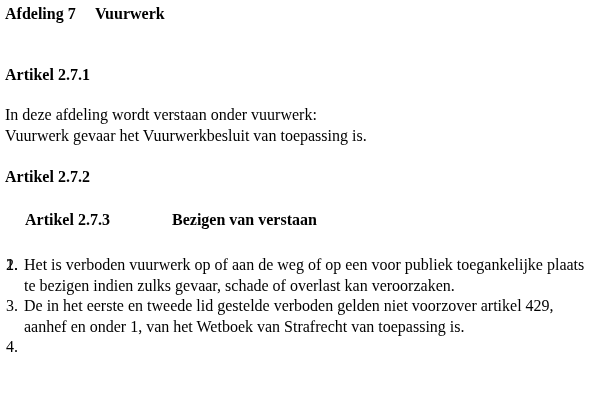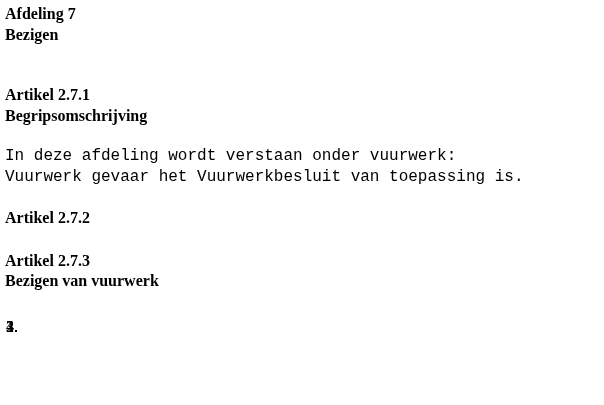--- a/index.html
+++ b/index.html
@@ -19,29 +19,28 @@
   .page {
     box-sizing: border-box;
     width: 604px;
     height: 405px;
     padding: 4px 8px 0 5px;
   }
   .heading {
     display: flex;
     font-weight: bold;
     white-space: nowrap;
-    flex-direction: column;
   }
   .heading .hlabel { flex: 0 0 auto; }
   .section-heading .hlabel { width: 90px; }
   .article-heading .hlabel { width: 147px; }
-  .article-heading-1 { margin-top: 40px; justify-content: flex-end; }
-  .definition { margin-top: 20px; font-family: Liberation Mono, monospace; }
+  .article-heading-1 { margin-top: 40px; }
+  .definition { margin-top: 20px; }
   .article-heading-2 { margin-top: 21px; justify-content: space-between; }
-  .article-heading-3 { margin-top: 22px; }
+  .article-heading-3 { margin-top: 22px; margin-left: 20px; }
   .provisions {
     margin-top: 25px;
     width: 588px;
   }
   .provision {
     position: relative;
     padding-left: 19px;
   }
   .provision .num {
     position: absolute;
@@ -49,50 +48,51 @@
     top: 0;
   }
 </style>
 </head>
 <body>
 
 <div class="page">
 
   <div class="heading section-heading">
     <span class="hlabel">Afdeling 7</span>
-    <span class="htitle">Bezigen</span>
+    <span class="htitle">Vuurwerk</span>
   </div>
 
   <div class="heading article-heading article-heading-1">
     <span class="hlabel">Artikel 2.7.1</span>
-    <span class="htitle">Begripsomschrijving</span>
   </div>
 
   <div class="definition">
     <div>In deze afdeling wordt verstaan onder vuurwerk:</div>
     <div>Vuurwerk gevaar het Vuurwerkbesluit van toepassing is.</div>
   </div>
 
   <div class="heading article-heading article-heading-2">
     <span class="hlabel">Artikel 2.7.2</span>
   </div>
 
   <div class="heading article-heading article-heading-3">
     <span class="hlabel">Artikel 2.7.3</span>
-    <span class="htitle">Bezigen van vuurwerk</span>
+    <span class="htitle">Bezigen van verstaan</span>
   </div>
 
   <div class="provisions">
     <div class="provision">
       <span class="num">1.</span>
     </div>
     <div class="provision">
       <span class="num">2.</span>
+      <span class="ptext">Het is verboden vuurwerk op of aan de weg of op een voor publiek toegankelijke plaats te bezigen indien zulks gevaar, schade of overlast kan veroorzaken.</span>
     </div>
     <div class="provision">
       <span class="num">3.</span>
+      <span class="ptext">De in het eerste en tweede lid gestelde verboden gelden niet voorzover artikel 429, aanhef en onder 1, van het Wetboek van Strafrecht van toepassing is.</span>
     </div>
     <div class="provision">
       <span class="num">4.</span>
     </div>
   </div>
 
 </div>
 
 </body></html>

